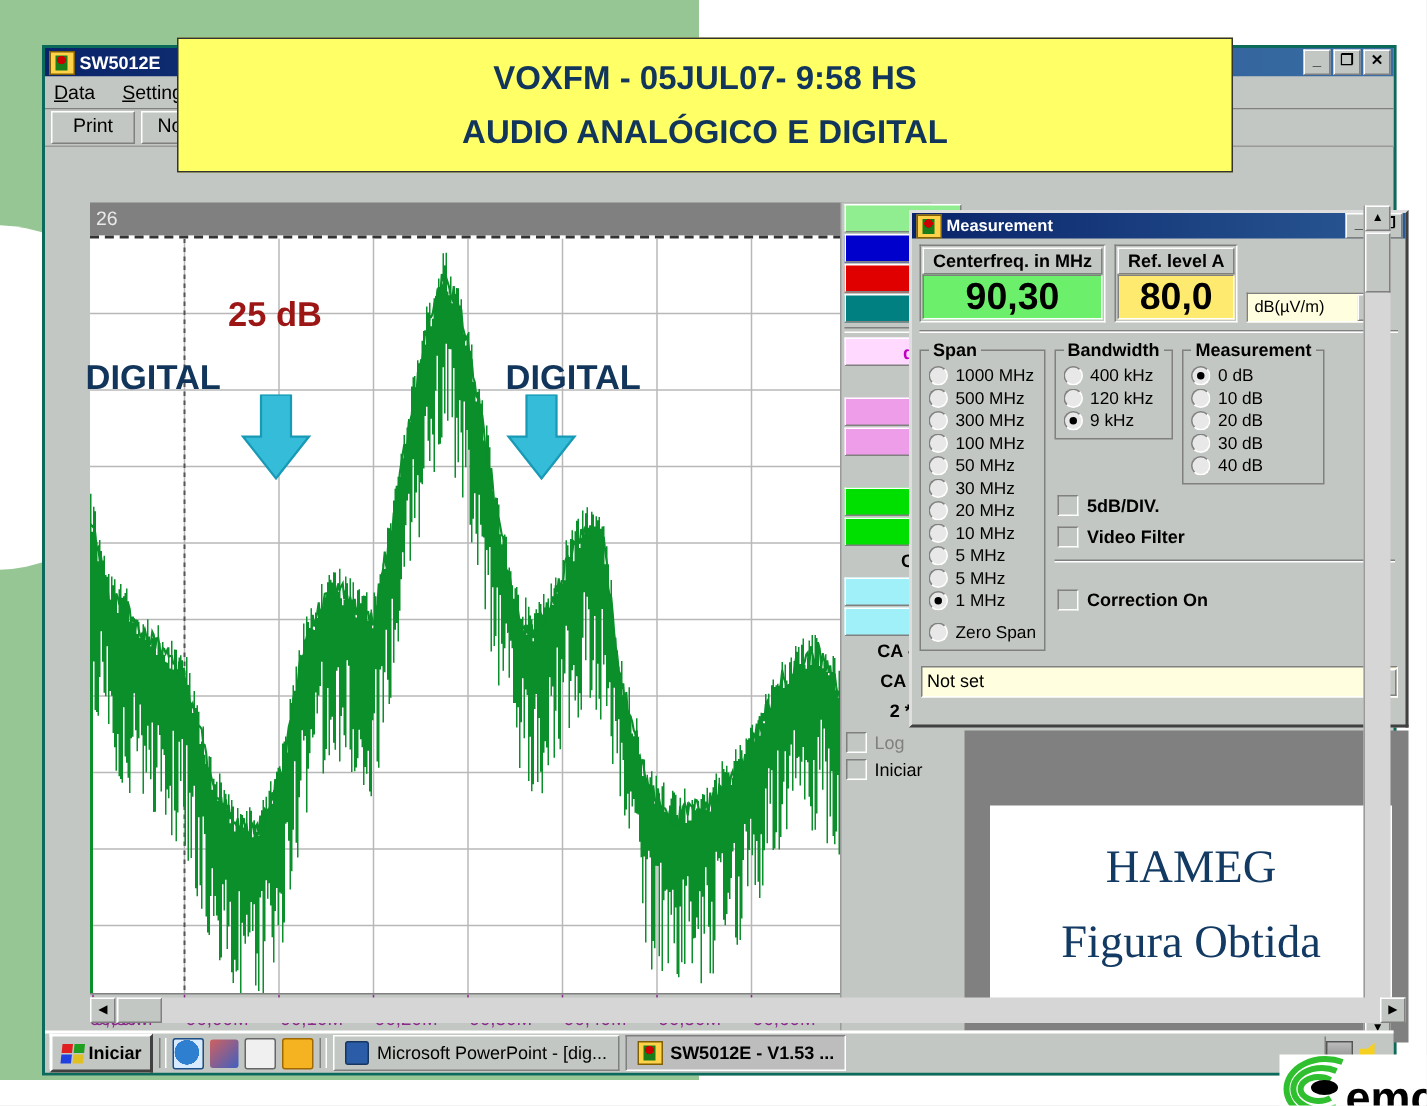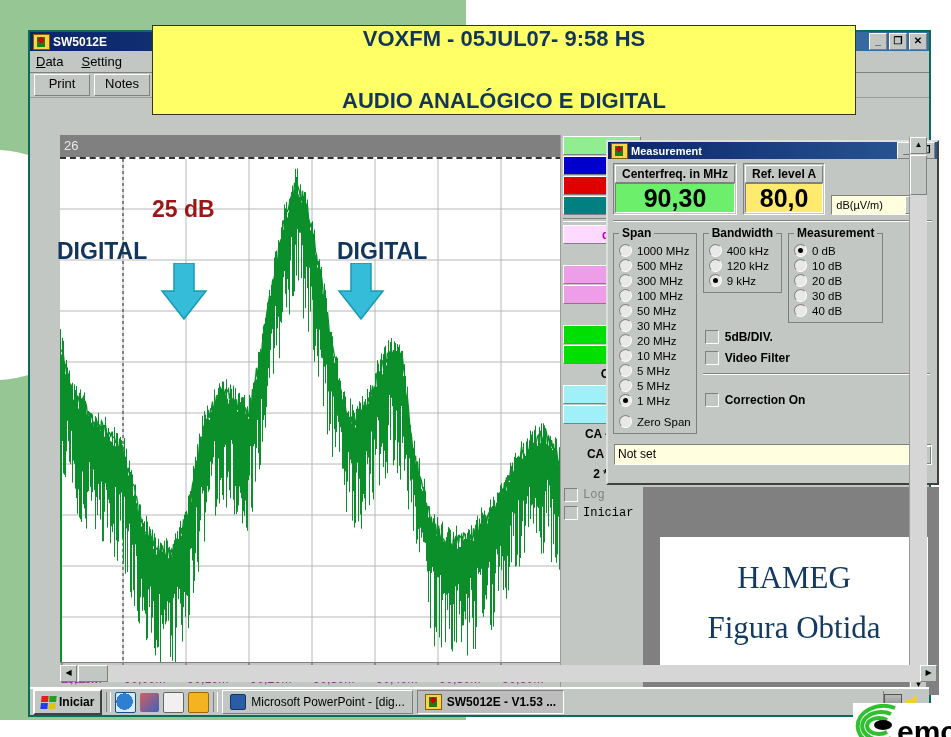--- a/index.html
+++ b/index.html
@@ -71,21 +71,21 @@
   .lp-lbl{border:none;color:#000;text-align:right;}
   .g1{background:#90ee90;color:#000;}
   .bl{background:#0000cd;color:#fff;}
   .rd{background:#e00000;color:#fff;}
   .tl{background:#008080;color:#fff;}
   .pk{background:#ffd9ff;color:#c000c0;}
   .pkv{background:#ee9ee8;color:#400040;}
   .gn{background:#00e000;color:#000;}
   .cy{background:#9ff0f8;color:#000;}
   .lp-sep{height:2px;margin:3px 2px;border-top:1px solid #808080;border-bottom:1px solid #fff;}
-  .lp-chk{display:flex;align-items:center;gap:5px;margin:4px 3px;font-weight:normal;font-size:12px;font-family:Liberation Mono, monospace;}
+  .lp-chk{display:flex;align-items:center;gap:5px;margin:4px 3px;font-weight:normal;font-size:12px;}
   .cbox{width:12px;height:12px;background:#c3c7c3;border:1px solid;
         border-color:#808080 #fff #fff #808080;flex:0 0 auto;}
   .dim{color:#808080;}
   #grey-block{position:absolute;left:612px;top:455px;width:297px;height:208px;background:#808080;}
 
   
   #meas{position:absolute;left:576px;top:108px;width:333px;height:345px;
         background:#c3c7c3;border:2px solid;border-color:#dfdfdf #404040 #404040 #dfdfdf;
         box-sizing:border-box;}
   #meas .titlebar{height:17px;background:linear-gradient(to right,#0a246a,#2a5a95);font-size:11px;}
@@ -507,18 +507,18 @@
 
   <svg class="arrow" style="left:160px;top:263px" width="48" height="58">
     <polygon points="14,0 34,0 34,28 46,28 24,56 2,28 14,28" fill="#35bcd8" stroke="#1899b5" stroke-width="1.5"></polygon>
   </svg>
   <svg class="arrow" style="left:337px;top:263px" width="48" height="58">
     <polygon points="14,0 34,0 34,28 46,28 24,56 2,28 14,28" fill="#35bcd8" stroke="#1899b5" stroke-width="1.5"></polygon>
   </svg>
 
   <div id="banner" style="position:absolute;left:118px;top:25px;width:702px;height:88px;
               background:#ffff66;border:1px solid #333;display:flex;flex-direction:column;
-              align-items:center;justify-content:space-between;gap:10px;color:#12355b;
-              font-weight:bold;font-size:22px;margin-left:34px;">
+              align-items:center;justify-content:center;gap:10px;color:#12355b;
+              font-weight:bold;font-size:22px;">
     <div>VOXFM  - 05JUL07- 9:58  HS</div>
     <div>AUDIO ANALÓGICO E DIGITAL</div>
   </div>
 </div>
 
 </body></html>

